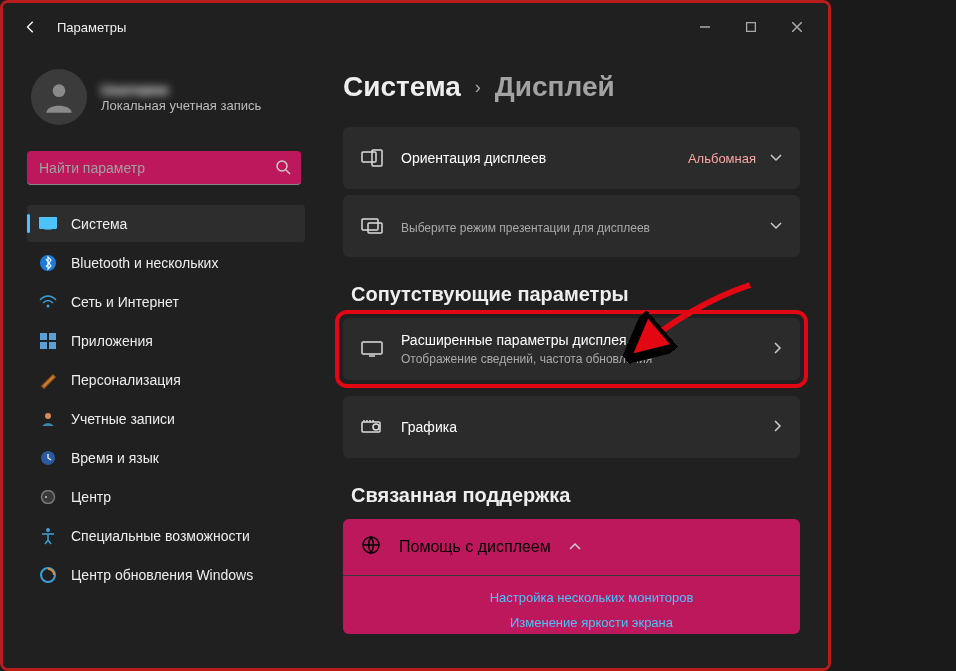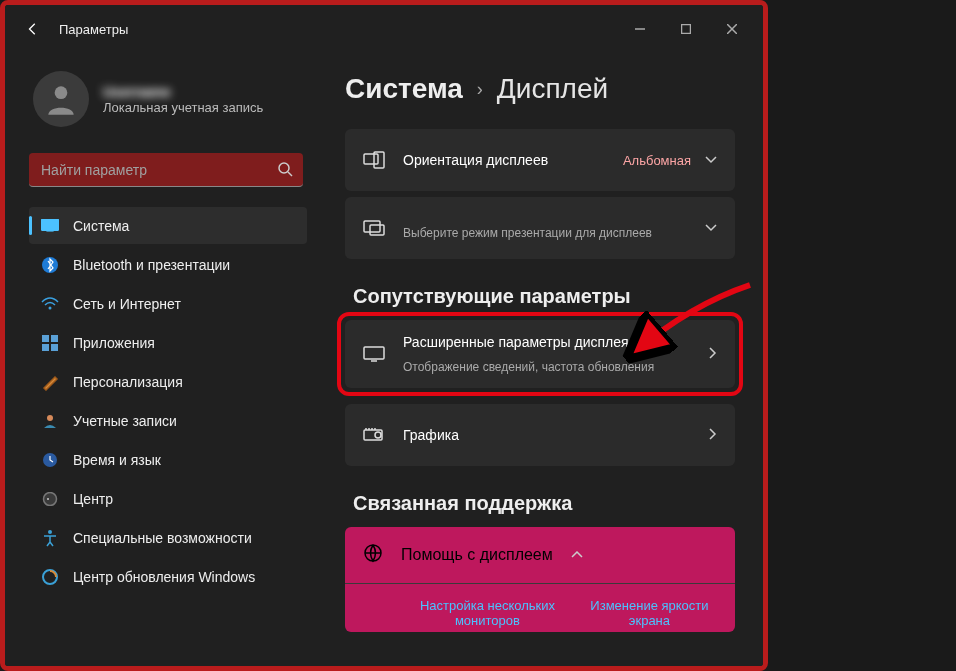--- a/index.html
+++ b/index.html
@@ -1,69 +1,69 @@
 <!DOCTYPE html>
 <html><head>
 <meta charset="utf-8">
 <style>
 * { box-sizing: border-box; margin: 0; padding: 0; font-family: "Segoe UI", sans-serif; }
 body { background: #1a1a1a; width: 956px; height: 671px; overflow: hidden; position: relative; }
-.window { width: 768px; height: 671px; background: #202020; border: 5px solid #b91c1c; border-radius: 8px; overflow: hidden; position: relative; }
+.window { width: 831px; height: 671px; background: #202020; border: 3px solid #b91c1c; border-radius: 8px; overflow: hidden; position: relative; }
 .window-frame { width: 100%; height: 100%; background: #202020; }
 
 .titlebar { height: 48px; display: flex; align-items: center; padding: 0 8px; color: #fff; }
 .back-btn { width: 40px; height: 40px; display: flex; align-items: center; justify-content: center; color: #fff; font-size: 14px; }
 .title-text { font-size: 13px; margin-left: 6px; color: #eee; }
 .win-controls { margin-left: auto; display: flex; }
 .win-btn { width: 46px; height: 32px; display: flex; align-items: center; justify-content: center; color: #aaa; font-size: 10px; }
 .win-btn svg { width: 10px; height: 10px; }
 
 .body { display: flex; height: calc(100% - 48px); }
 
 .sidebar { width: 310px; padding: 10px 8px 0 24px; display: flex; flex-direction: column; gap: 4px; }
 .user-block { display: flex; align-items: center; gap: 14px; padding: 8px 4px 18px 4px; }
 .avatar { width: 56px; height: 56px; border-radius: 50%; background: #3b3b3b; display: flex; align-items: center; justify-content: center; }
 .avatar svg { width: 38px; height: 38px; fill: #8a8a8a; }
 .user-text .uname { color: #fff; font-size: 14px; font-weight: 600; filter: blur(4px); }
 .user-text .uacct { color: #bbb; font-size: 13px; }
 
 .search-wrap { position: relative; margin: 4px 4px 16px 0; }
-.search-input { width: 100%; height: 34px; background: #7f1d1d; border: none; border-bottom: 1px solid #888; border-radius: 4px; color: #fff; padding: 0 36px 0 12px; font-size: 14px; }
+.search-input { width: 100%; height: 34px; background: #be185d; border: none; border-bottom: 1px solid #888; border-radius: 4px; color: #fff; padding: 0 36px 0 12px; font-size: 14px; }
 .search-input::placeholder { color: #a0a0a0; }
 .search-icon { position: absolute; right: 10px; top: 8px; color: #ccc; }
 
 .nav { display: flex; flex-direction: column; gap: 2px; }
 .nav-item { display: flex; align-items: center; gap: 14px; height: 37px; padding: 0 12px; border-radius: 4px; color: #eee; font-size: 14px; position: relative; cursor: pointer; }
 .nav-item.active { background: #2d2d2d; }
 .nav-item.active::before { content: ""; position: absolute; left: 0; top: 9px; bottom: 9px; width: 3px; background: #4cc2ff; border-radius: 2px; }
 .nav-icon { width: 18px; height: 18px; display: flex; align-items: center; justify-content: center; }
 
 .main { flex: 1; padding: 20px 28px 0 30px; overflow: hidden; }
 .breadcrumb { display: flex; align-items: center; gap: 14px; color: #fff; margin-bottom: 24px; }
 .bc-root { font-size: 28px; font-weight: 600; color: #eee; }
 .bc-sep { font-size: 18px; color: #aaa; }
-.bc-leaf { font-size: 28px; font-weight: 400; color: #e5e5e5; }
+.bc-leaf { font-size: 28px; font-weight: 700; color: #a3a3a3; }
 
 .card { background: #2b2b2b; border-radius: 6px; margin-bottom: 6px; display: flex; align-items: center; padding: 14px 18px; gap: 18px; color: #fff; min-height: 62px; }
 .card .cicon { width: 22px; display: flex; align-items: center; justify-content: center; color: #ddd; }
 .card .ctext { flex: 1; }
 .card .ctitle { font-size: 14px; color: #fff; }
-.card .csub { font-size: 12px; color: #aaa; margin-top: 10px; }
+.card .csub { font-size: 12px; color: #aaa; margin-top: 4px; }
 .card-tail { display: flex; align-items: center; gap: 10px; }
 .select-val { color: #fca5a5; font-size: 13px; margin-right: 4px; }
 .chev { color: #ccc; font-size: 12px; }
 
 .highlight { position: relative; }
 .highlight-ring { position: absolute; inset: -8px; border: 4px solid #e30613; border-radius: 12px; pointer-events: none; }
 
 .section-label { color: #eee; font-size: 20px; font-weight: 600; margin: 26px 0 12px 8px; }
 
 .help-card { background: #be185d; border-radius: 6px; padding: 0; }
 .help-head { display: flex; align-items: center; gap: 18px; padding: 16px 18px; }
-.help-links { border-top: 1px solid #3a3a3a; padding: 14px 18px 4px 58px; display: flex; flex-direction: row; gap: 10px; text-align: center; }
+.help-links { border-top: 1px solid #3a3a3a; padding: 14px 18px 4px 58px; display: flex; flex-direction: column; gap: 10px; text-align: center; }
 .help-link { color: #4cc2ff; font-size: 13px; }
 
 
 .arrow { position: absolute; pointer-events: none; }
 
 
 svg { stroke: currentColor; fill: none; stroke-width: 1.5; }
 </style>
 </head>
 <body>
@@ -133,21 +133,21 @@
               </span>
           <span>Система</span>
         </div>
         <div class="nav-item">
           <span class="nav-icon">
                 <svg viewBox="0 0 18 18">
                   <circle cx="9" cy="9" r="8" fill="#1e7bd6" stroke="none"></circle>
                   <path d="M7 5 L12 12 L9 15 V3 L12 6 L7 13" stroke="#fff" stroke-width="1.2"></path>
                 </svg>
               </span>
-          <span>Bluetooth и презентации</span>
+          <span>Bluetooth и нескольких</span>
         </div>
         <div class="nav-item">
           <span class="nav-icon">
                 <svg viewBox="0 0 18 14">
                   <path d="M1 5 Q9 -3 17 5" stroke="#3aa0e0"></path>
                   <path d="M4 8 Q9 3 14 8" stroke="#3aa0e0"></path>
                   <circle cx="9" cy="11" r="1.5" fill="#3aa0e0" stroke="none"></circle>
                 </svg>
               </span>
           <span>Сеть и Интернет</span>

